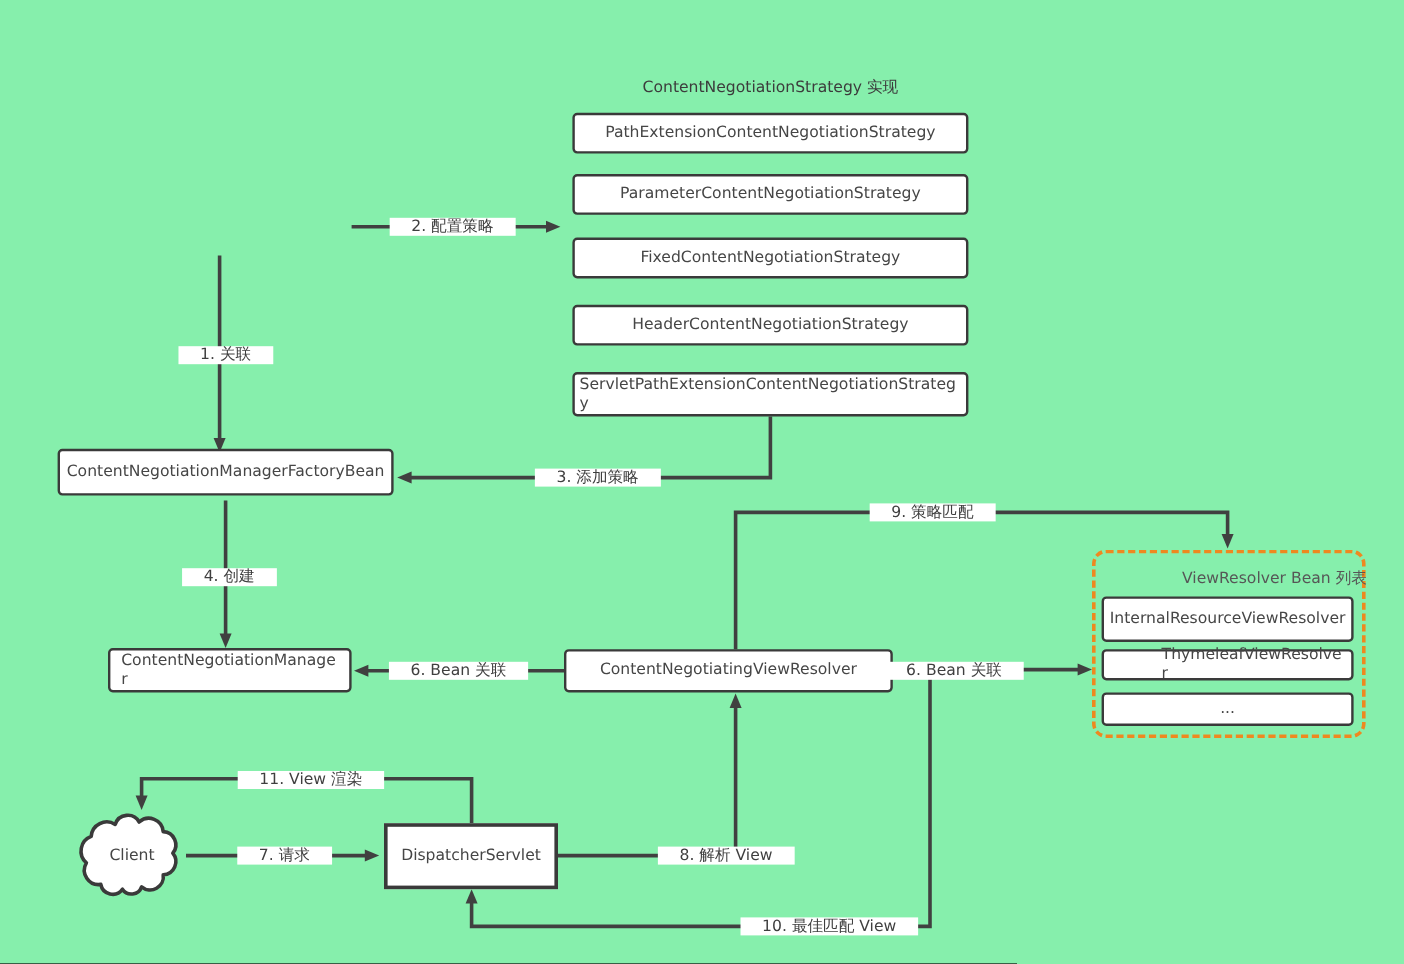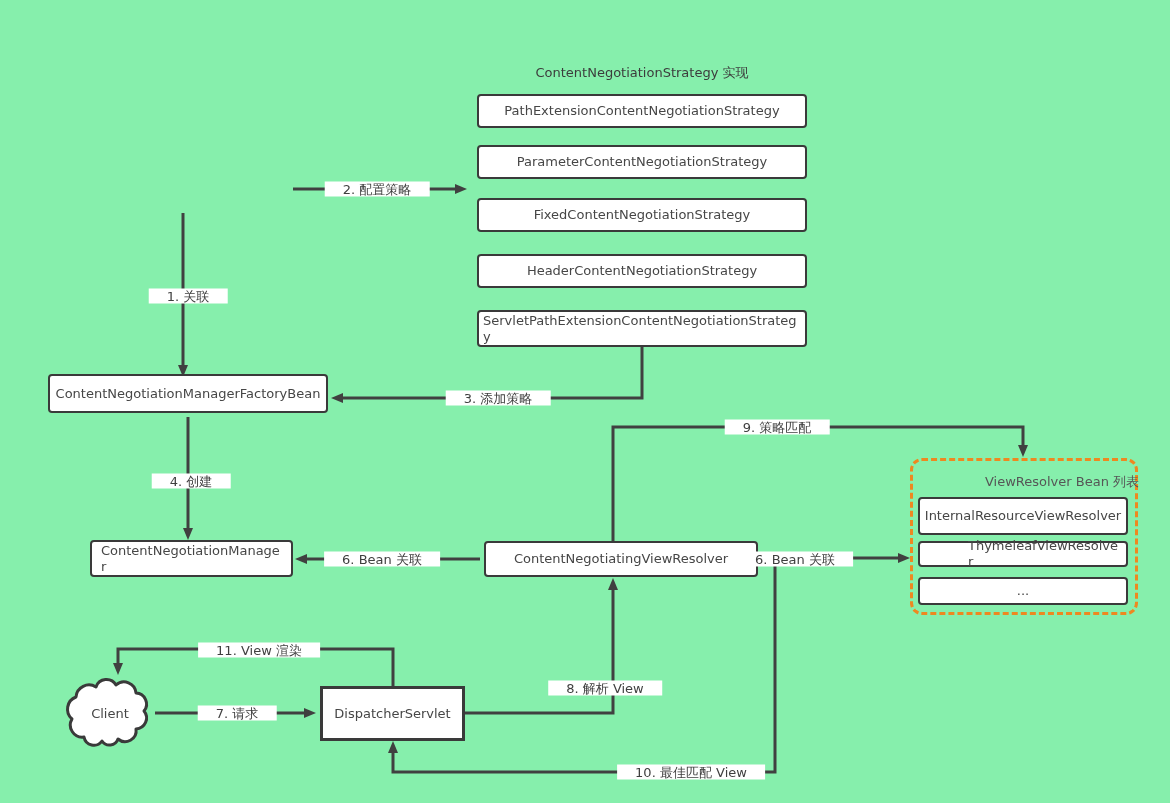--- a/index.html
+++ b/index.html
@@ -72,36 +72,36 @@
 
   <div class="node" style="left:477px;top:94px;width:330px;height:34px;">PathExtensionContentNegotiationStrategy</div>
   <div class="node" style="left:477px;top:145px;width:330px;height:34px;">ParameterContentNegotiationStrategy</div>
   <div class="node" style="left:477px;top:198px;width:330px;height:34px;">FixedContentNegotiationStrategy</div>
   <div class="node" style="left:477px;top:310px;width:330px;height:37px;">ServletPathExtensionContentNegotiationStrategy</div>
   <div class="node" style="left:477px;top:254px;width:330px;height:34px;">HeaderContentNegotiationStrategy</div>
 
   <div class="node" style="left:48px;top:374px;width:280px;height:39px;">ContentNegotiationManagerFactoryBean</div>
   <div class="node" style="left:90px;top:540px;width:203px;height:37px;padding:1px 9px;">ContentNegotiationManager</div>
 
-  <div class="node" style="left:484px;top:541px;width:274px;height:36px;">ContentNegotiatingViewResolver</div>
+  <div class="node" style="left:470px;top:541px;width:274px;height:36px;">ContentNegotiatingViewResolver</div>
 
   <div class="panel" style="left:910px;top:458px;width:228px;height:157px;"></div>
   <div class="group-title title-panel" style="left:910px;top:473px;width:228px;">ViewResolver Bean 列表</div>
   <div class="node" style="left:918px;top:497px;width:210px;height:38px;">InternalResourceViewResolver</div>
   <div class="node" style="left:918px;top:541px;width:210px;height:26px;padding-left:48px;">ThymeleafViewResolver</div>
   <div class="node" style="left:918px;top:577px;width:210px;height:28px;">...</div>
 
   <div class="node square" style="left:320px;top:686px;width:145px;height:55px;">DispatcherServlet</div>
   <div class="cloud-label" style="left:64px;top:678px;width:92px;height:70px;">Client</div>
 
   <div class="chip" style="left:188px;top:296px;text-align:right;">1. 关联</div>
   <div class="chip" style="left:377px;top:189px;">2. 配置策略</div>
   <div class="chip" style="left:498px;top:398px;">3. 添加策略</div>
   <div class="chip" style="left:191px;top:481px;">4. 创建</div>
   <div class="chip" style="left:382px;top:559px;">6. Bean 关联</div>
   <div class="chip" style="left:795px;top:559px;">6. Bean 关联</div>
   <div class="chip" style="left:237px;top:713px;">7. 请求</div>
-  <div class="chip" style="left:605px;top:688px;">8. 解析 View</div>
+  <div class="chip" style="left:605px;top:713px;">8. 解析 View</div>
   <div class="chip" style="left:777px;top:427px;">9. 策略匹配</div>
   <div class="chip" style="left:691px;top:772px;">10. 最佳匹配 View</div>
   <div class="chip" style="left:259px;top:650px;">11. View 渲染</div>
 
 </div>
 
 </body></html>

